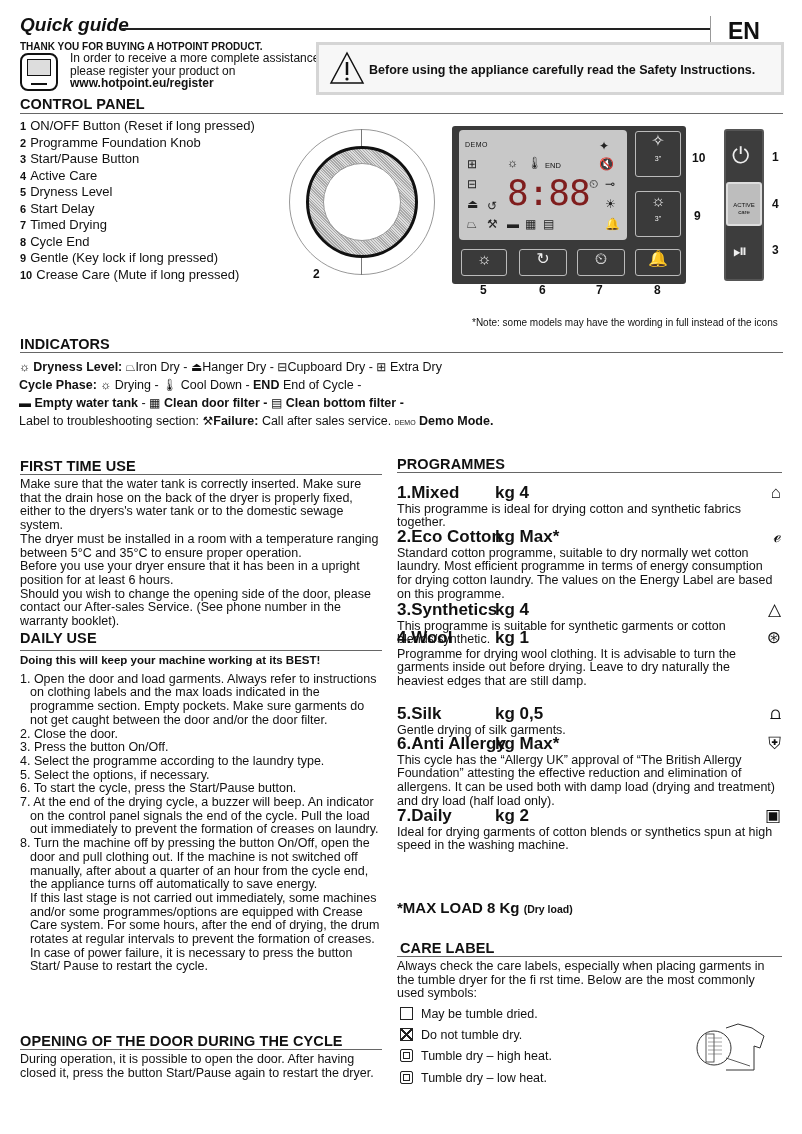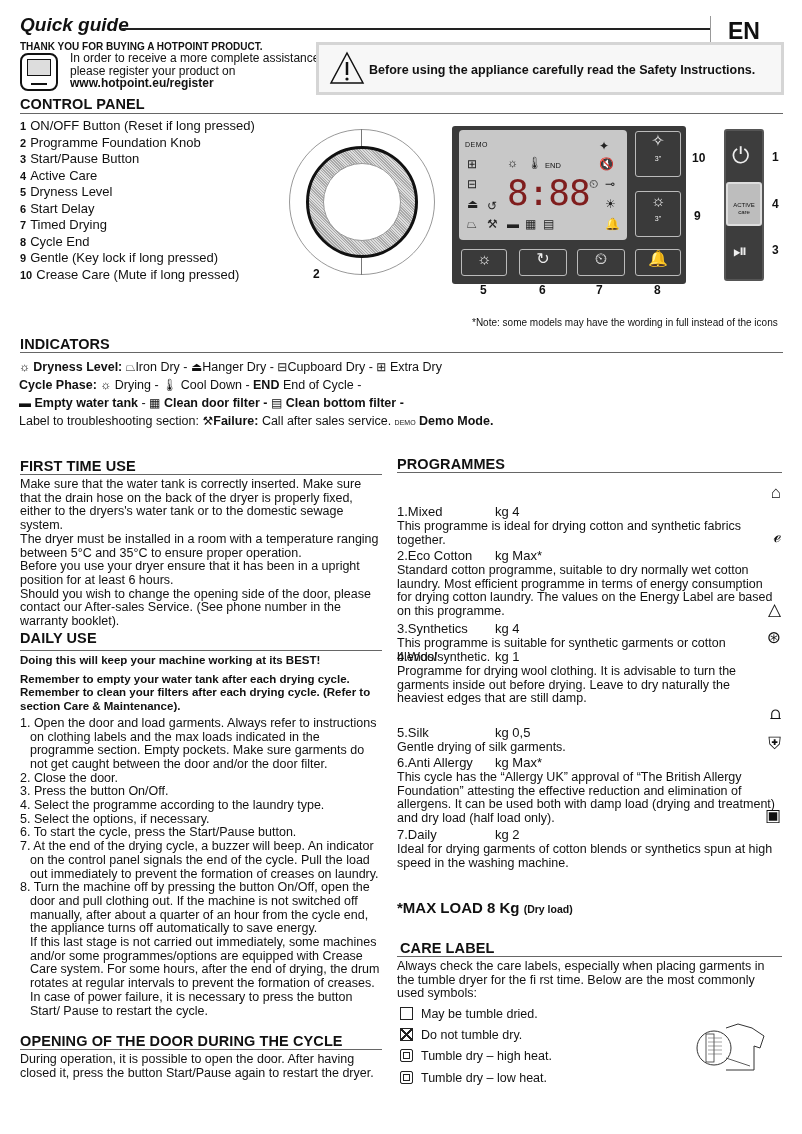--- a/index.html
+++ b/index.html
@@ -61,21 +61,21 @@
   .ind .ic { font-size: 12px; }
 
   
   .col-left { left: 20px; width: 360px; font-size: 12.5px; line-height: 13.7px; }
   .col-right { left: 397px; width: 385px; font-size: 12.5px; line-height: 13.7px; }
   .bold-b { font-weight: bold; font-size: 11.5px; }
   .steps { padding-left: 0; }
   .steps div { padding-left: 10px; text-indent: -10px; }
 
   .prog { position: absolute; left: 397px; width: 380px; }
-  .prog .ph { font-weight: normal; font-size: 13px; margin-top: 22px; }
+  .prog .ph { font-weight: bold; font-size: 17px; }
   .prog .ph .kg { position:absolute; left: 98px; }
   .prog .pi { position:absolute; right: -4px; top: 0; font-size: 17px; }
   .prog .pd { font-size: 12.5px; line-height: 13.7px; }
 
   .care-item { position: absolute; left: 400px; font-size: 12.5px; }
   .care-item .sq { display:inline-block; width: 13px; height: 13px; border: 1.5px solid #222; margin-right: 8px; vertical-align: -2px; position: relative; }
   .shirt { left: 696px; top: 1022px; width: 72px; height: 52px; }
 </style>
 </head>
 <body>
@@ -198,21 +198,20 @@
 <div class="rule" style="left:20px;top:474px;width:362px;"></div>
 <div class="abs col-left" style="top:478px;white-space:pre-line;">Make sure that the water tank is correctly inserted. Make sure that the drain hose on the back of the dryer is  properly fixed, either to the dryers's water tank or to the domestic sewage system.
 The dryer must be installed in a room with a temperature ranging between 5°C and 35°C to ensure proper operation.
 Before you use your dryer ensure that it has been in a upright position for at least 6 hours.
 Should you wish to change the opening side of the door, please contact our After-sales Service. (See phone number  in the warranty booklet).</div>
 
 <h2 class="sec" style="left:20px;top:630px;">DAILY USE</h2>
 <div class="rule" style="left:20px;top:650px;width:362px;"></div>
 <div class="abs col-left" style="top:654px;">
   <div class="bold-b" style="margin-bottom:5px;">Doing this will keep your machine working at its BEST!</div>
-  <div class="bold-b" style="margin-bottom:3px;">Remember to empty your water tank after each drying cycle. Remember to clean your filters after each drying cycle. (Refer to section Care &amp; Maintenance).</div>
   <div class="steps">
     <div>1. Open the door and load garments. Always refer to instructions on clothing labels and the max loads indicated in the programme section. Empty pockets. Make sure  garments do not get caught between the door and/or the door filter.</div>
     <div>2. Close the door.</div>
     <div>3. Press the button On/Off.</div>
     <div>4. Select the programme according to the laundry type.</div>
     <div>5. Select the options, if necessary.</div>
     <div>6. To start the cycle, press the Start/Pause button.</div>
     <div>7. At the end of the drying cycle, a buzzer will beep. An indicator on the control panel signals the end of the cycle. Pull the load out immediately to prevent the formation of creases on laundry.</div>
     <div>8. Turn the machine off by pressing the button On/Off, open the door and pull clothing out. If the machine is not switched off manually, after about a quarter of an hour from the cycle end, the appliance turns off automatically to save energy.</div>
   </div>

